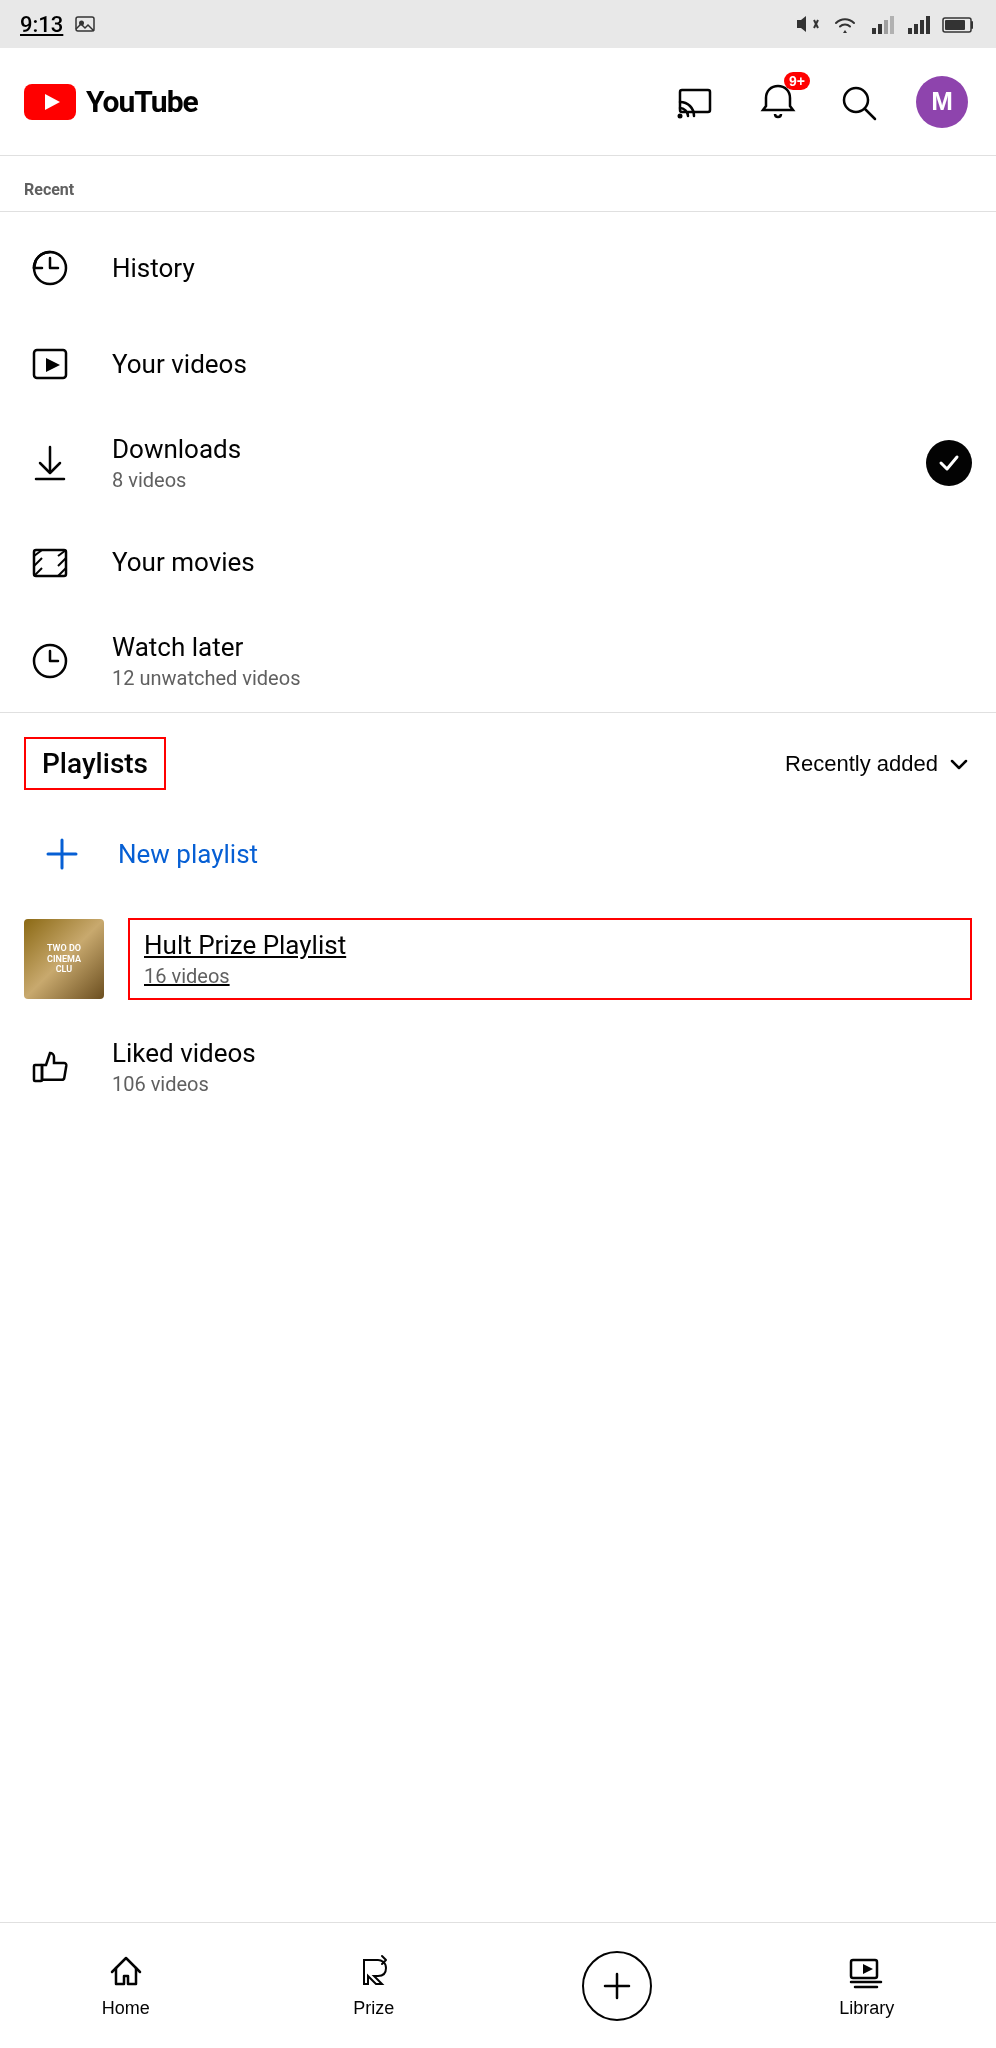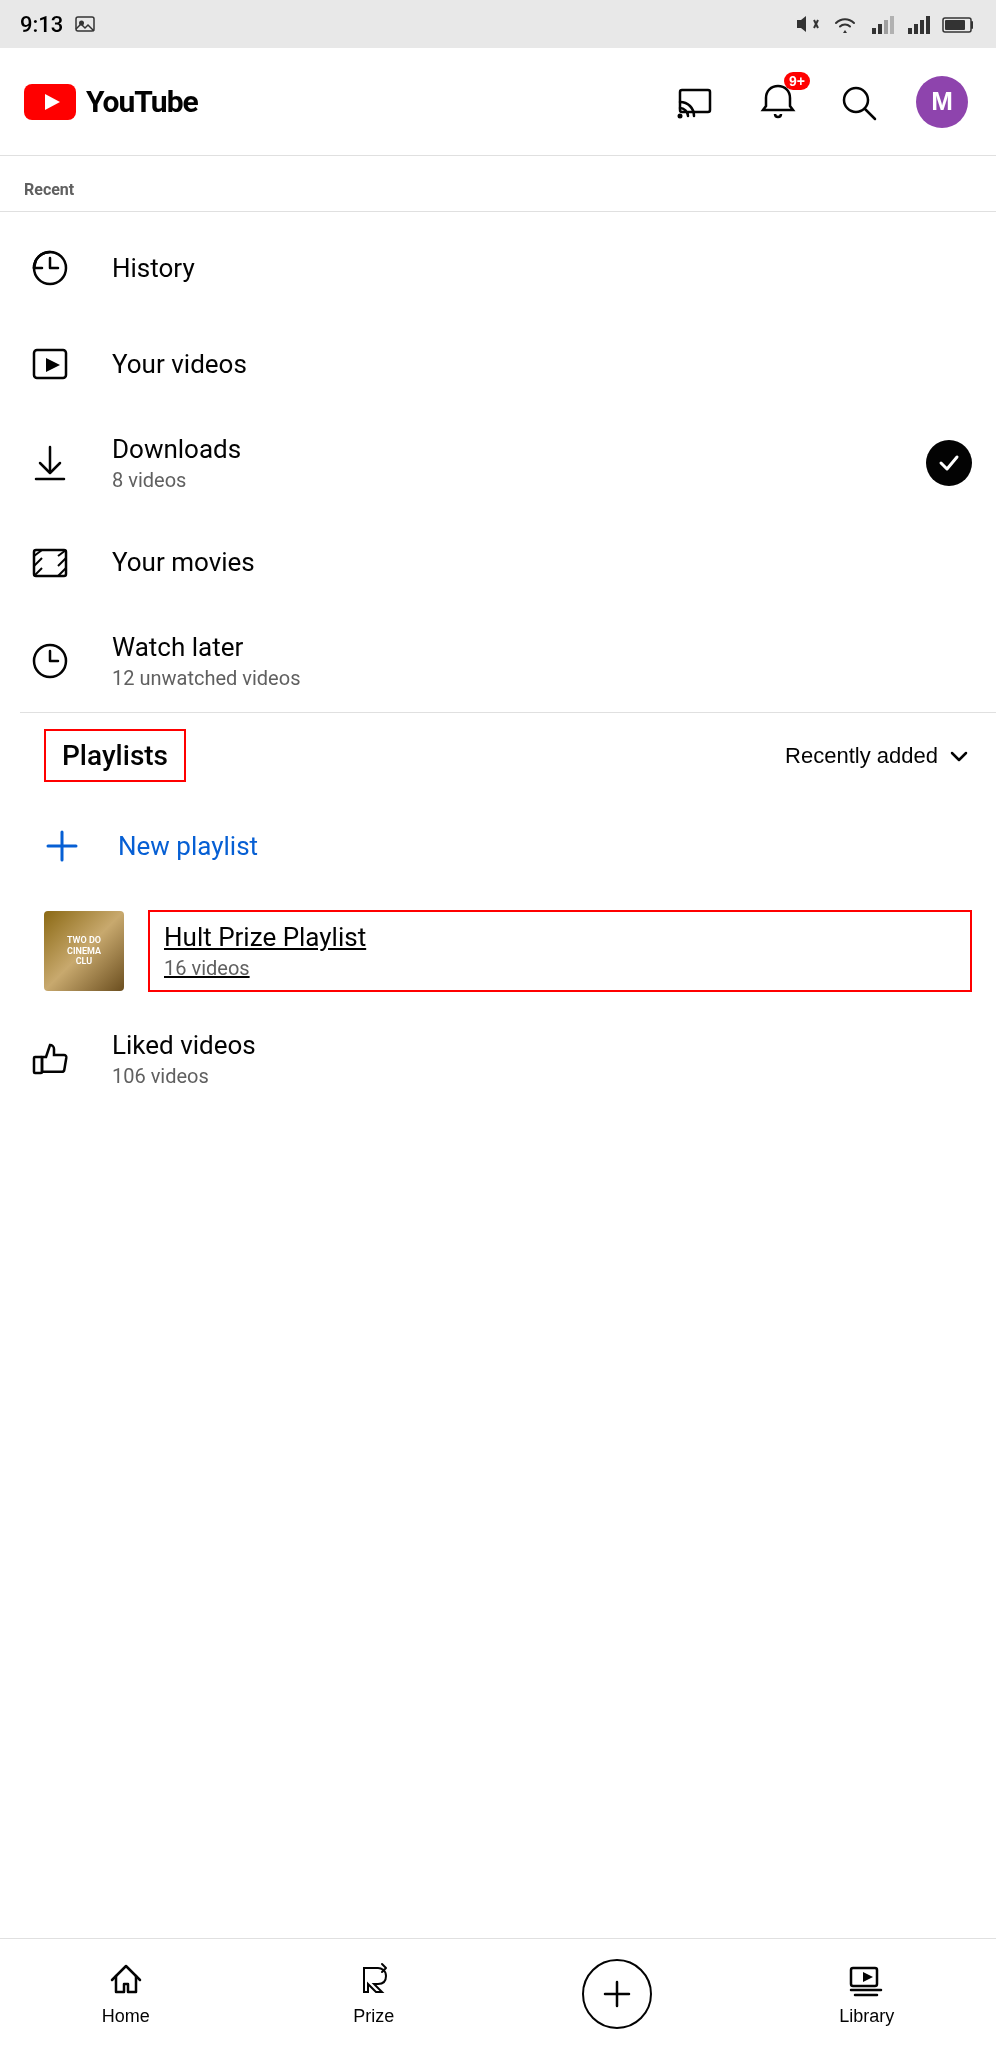--- a/index.html
+++ b/index.html
@@ -17,21 +17,21 @@
     .status-bar {
       background: #e8e8e8;
       height: 48px;
       display: flex;
       align-items: center;
       justify-content: space-between;
       padding: 0 20px;
       font-size: 22px;
       font-weight: 500;
     }
-    .status-left { display: flex; align-items: center; gap: 10px; }
+    .status-left { display: flex; align-items: center; gap: 10px; text-decoration: underline; }
     .status-right { display: flex; align-items: center; gap: 10px; }
 
     
     .top-bar {
       height: 108px;
       display: flex;
       align-items: center;
       justify-content: space-between;
       padding: 0 24px;
       border-bottom: 1px solid #e0e0e0;
@@ -131,23 +131,22 @@
       display: flex;
       align-items: center;
       justify-content: center;
     }
 
     
     .playlists-header {
       display: flex;
       align-items: center;
       justify-content: space-between;
-      padding: 16px 24px 16px 24px;
+      padding: 24px 24px 16px 24px;
       border-top: 1px solid #e0e0e0;
-      margin-left: 20px;
     }
     .playlists-title {
       font-size: 28px;
       font-weight: 500;
       color: #030303;
       border: 2px solid #f00;
       padding: 8px 16px;
     }
     .recently-added-btn {
       display: flex;
@@ -194,21 +193,20 @@
     .playlist-thumb {
       width: 80px;
       height: 80px;
       background: #c8a96e;
       border-radius: 4px;
       overflow: hidden;
       display: flex;
       align-items: center;
       justify-content: center;
       flex-shrink: 0;
-      margin-left: 20px;
     }
     .playlist-thumb-inner {
       width: 100%;
       height: 100%;
       background: linear-gradient(135deg, #8B6914 0%, #c8a96e 50%, #6b4e1f 100%);
       display: flex;
       flex-direction: column;
       align-items: center;
       justify-content: center;
       font-size: 10px;
@@ -248,21 +246,21 @@
       align-items: center;
       justify-content: center;
     }
 
     
     .bottom-nav {
       position: fixed;
       bottom: 0;
       left: 0;
       width: 996px;
-      height: 110px;
+      height: 126px;
       background: #fff;
       border-top: 1px solid #e0e0e0;
       display: flex;
       align-items: center;
       justify-content: space-around;
       z-index: 100;
     }
     .nav-item {
       display: flex;
       flex-direction: column;

